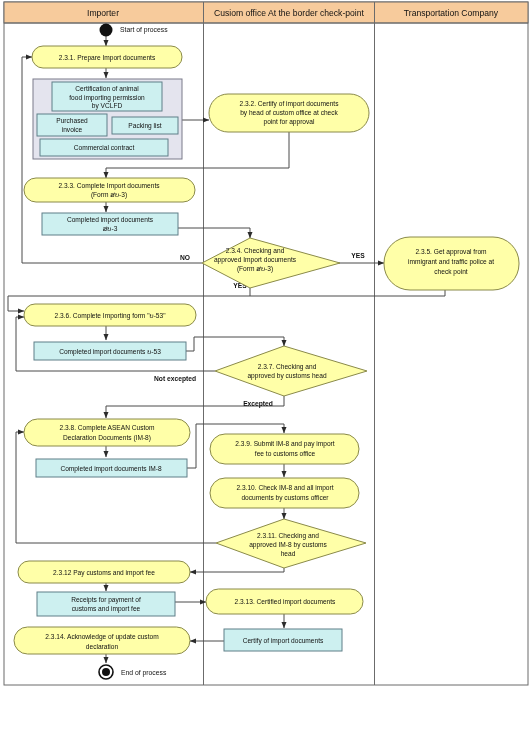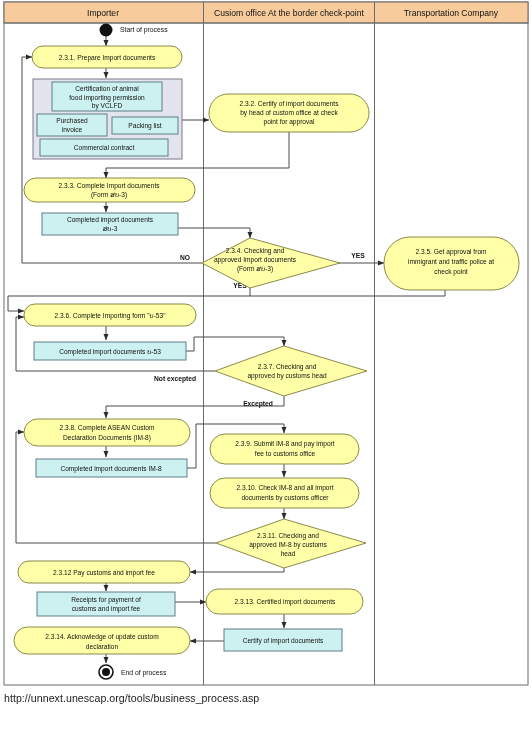--- a/index.html
+++ b/index.html
@@ -247,16 +247,15 @@
     </g>
 
     <g>
       <rect x="14" y="627" width="176" height="27" rx="13.5" ry="13.5" fill="#ffffa8" stroke="#8a8a4a" stroke-width="1"></rect>
       <text class="node-txt" x="102" y="639" text-anchor="middle">2.3.14. Acknowledge of update custom</text>
       <text class="node-txt" x="102" y="649" text-anchor="middle">declaration</text>
     </g>
   </svg>
 
   <div class="caption">
-    <div>http://unnext.unescap.org/tools/business_process.asp</div>
   </div>
 
 </div>
 
 </body></html>

